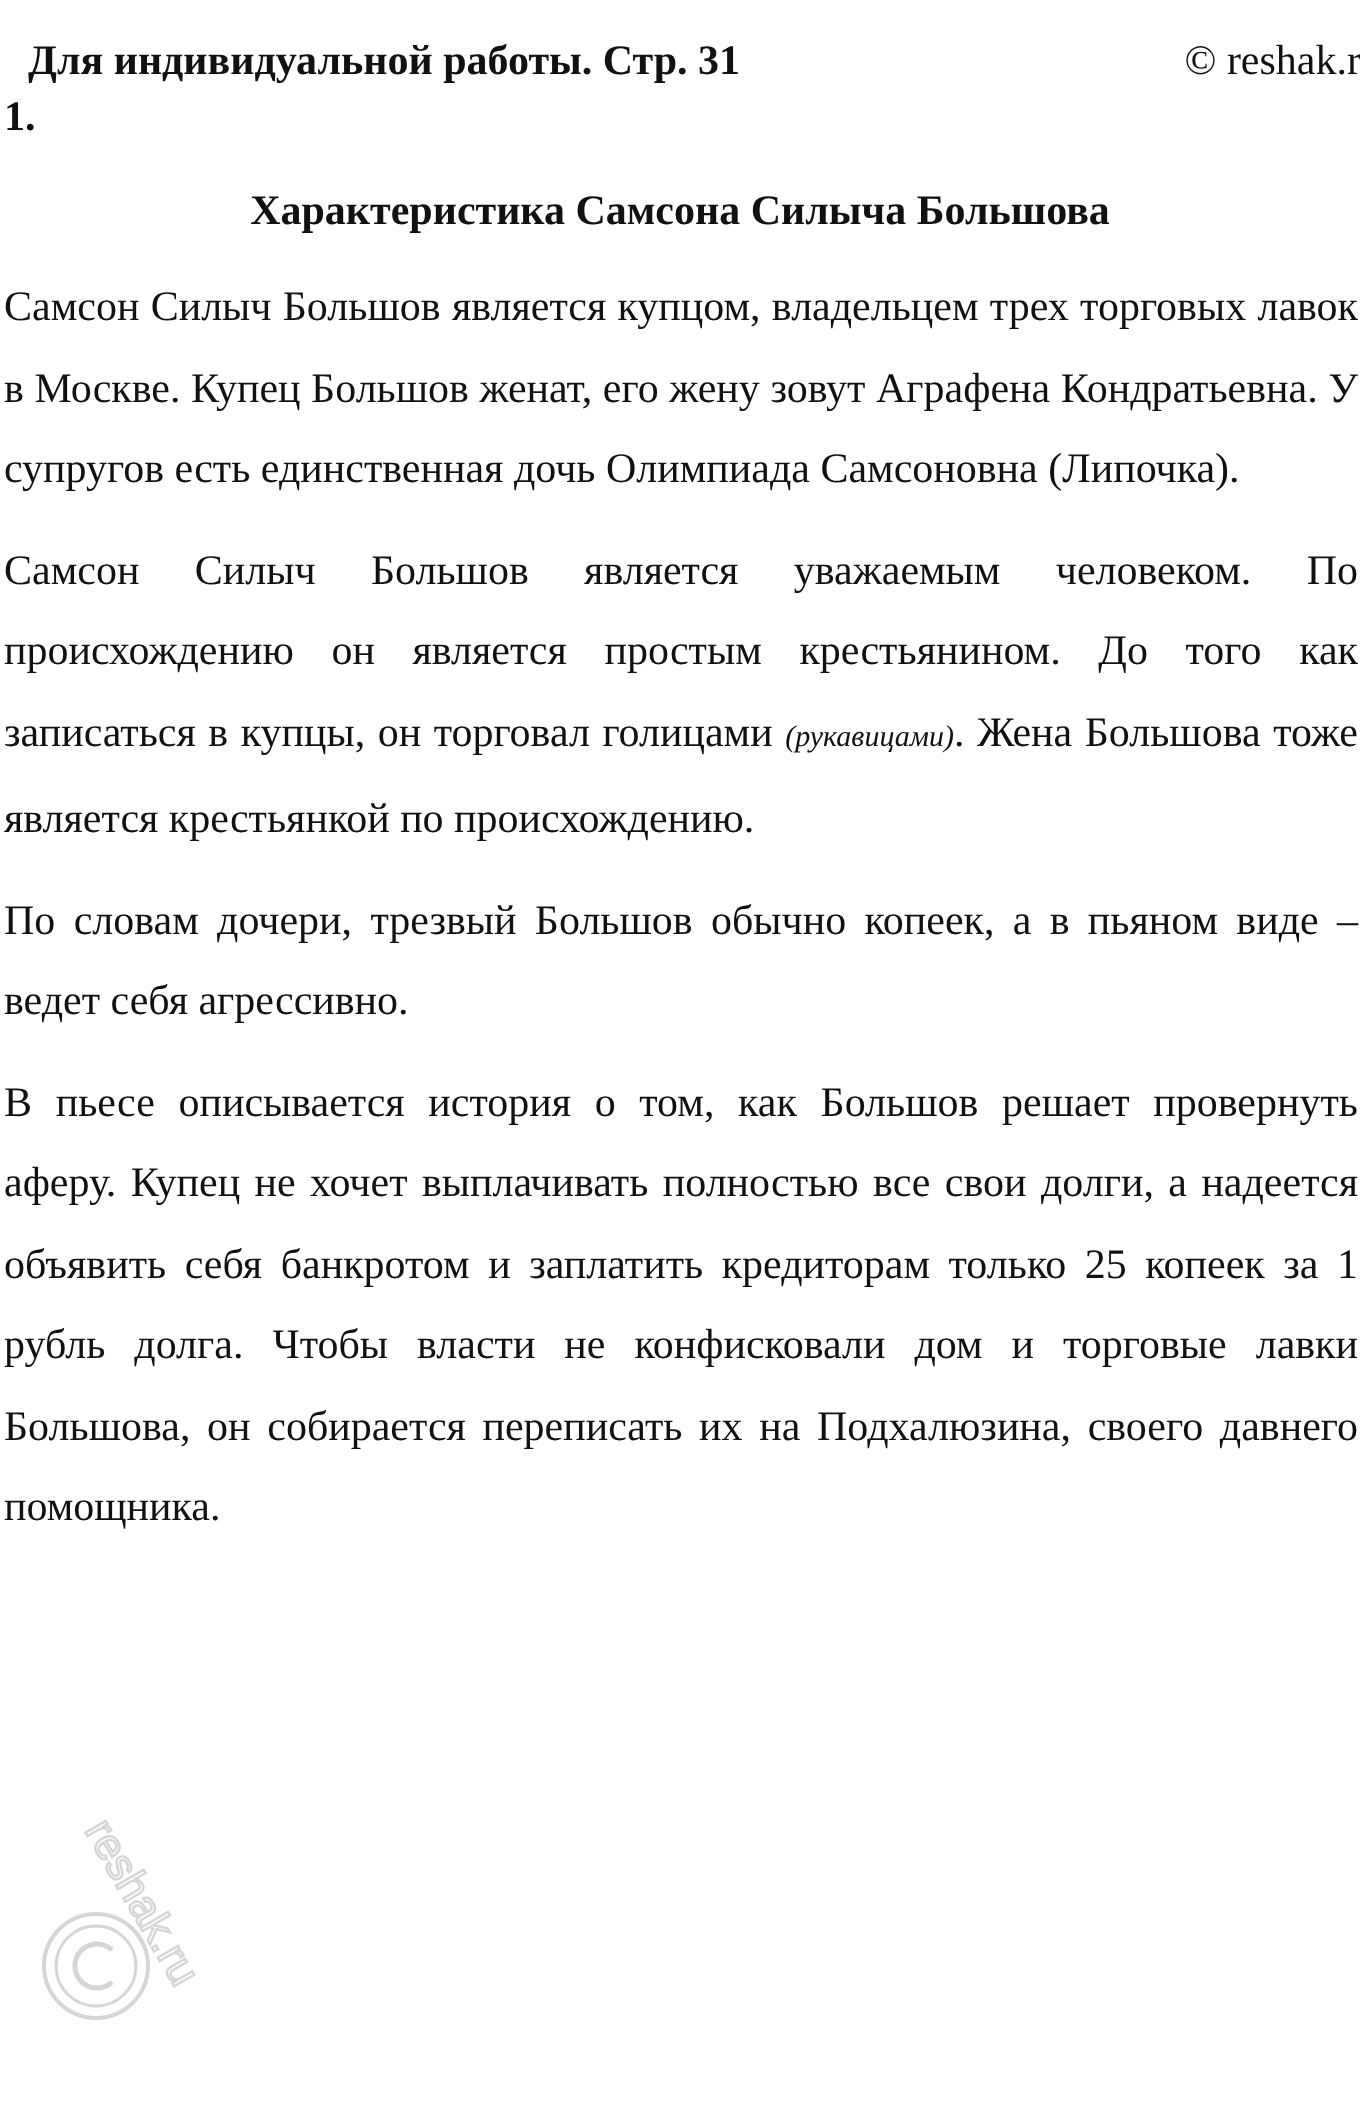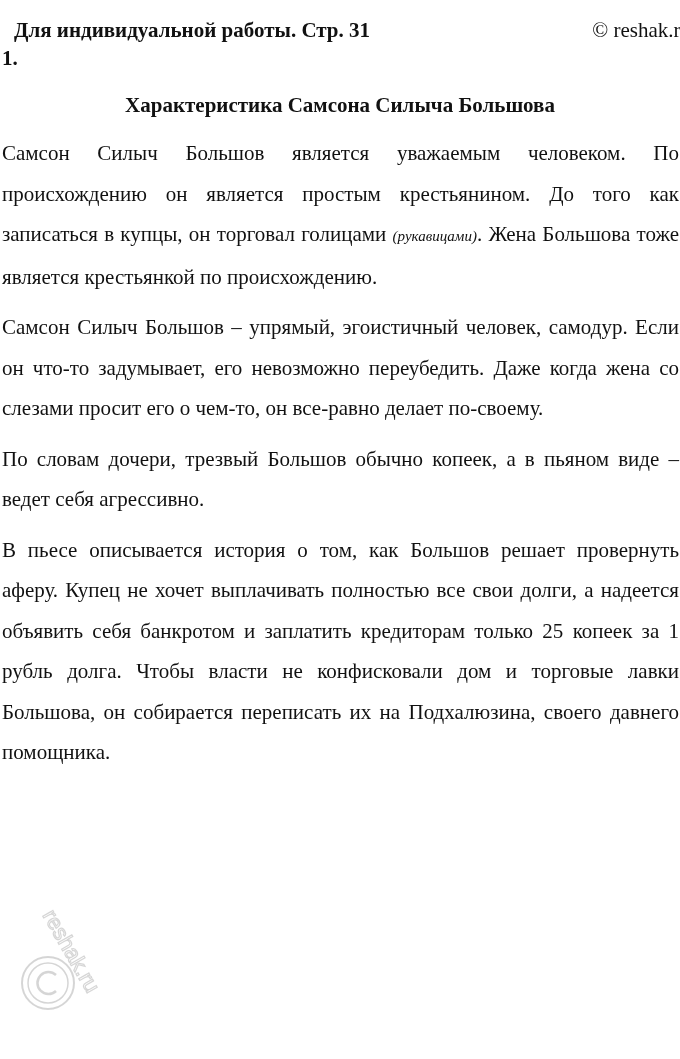--- a/index.html
+++ b/index.html
@@ -100,22 +100,22 @@
   <div class="header">
     <span class="header-left">Для индивидуальной работы. Стр. 31</span>
     <span class="header-right">© reshak.ru</span>
   </div>
 
   <div class="task-number">1.</div>
 
   <div class="title">Характеристика Самсона Силыча Большова</div>
 
   <div class="body-text">
+    <p>Самсон Силыч Большов является купцом, владельцем трех торговых лавок в Москве. Купец Большов женат, его жену зовут Аграфена Кондратьевна. У супругов есть единственная дочь Олимпиада Самсоновна (Липочка).</p>
     <p><span>Самсон Силыч Большов является уважаемым человеком. По происхождению он является простым крестьянином. До того как записаться в купцы, он торговал голицами </span><span class="small-italic">(рукавицами)</span><span>. Жена Большова тоже является крестьянкой по происхождению.</span></p>
-    <p>Самсон Силыч Большов – упрямый, эгоистичный человек, самодур. Если он что-то задумывает, его невозможно переубедить. Даже когда жена со слезами просит его о чем-то, он все-равно делает по-своему.</p>
     <p>По словам дочери, трезвый Большов обычно копеек, а в пьяном виде – ведет себя агрессивно.</p>
     <p>В пьесе описывается история о том, как Большов решает провернуть аферу. Купец не хочет выплачивать полностью все свои долги, а надеется объявить себя банкротом и заплатить кредиторам только 25 копеек за 1 рубль долга. Чтобы власти не конфисковали дом и торговые лавки Большова, он собирается переписать их на Подхалюзина, своего давнего помощника.</p>
   </div>
 
   <div class="watermark">
     <svg viewBox="0 0 120 140" xmlns="http://www.w3.org/2000/svg">
       <circle cx="36" cy="88" r="26" fill="none" stroke="#8a8a8a" stroke-width="2"></circle>
       <circle cx="36" cy="88" r="20" fill="none" stroke="#8a8a8a" stroke-width="1.5"></circle>
       <path d="M44 80 A11 11 0 1 0 44 96" fill="none" stroke="#8a8a8a" stroke-width="2.5"></path>
       <text x="0" y="0" transform="translate(30 20) rotate(60)" font-family="Liberation Sans, sans-serif" font-size="22" fill="none" stroke="#8a8a8a" stroke-width="1.2">reshak.ru</text>

